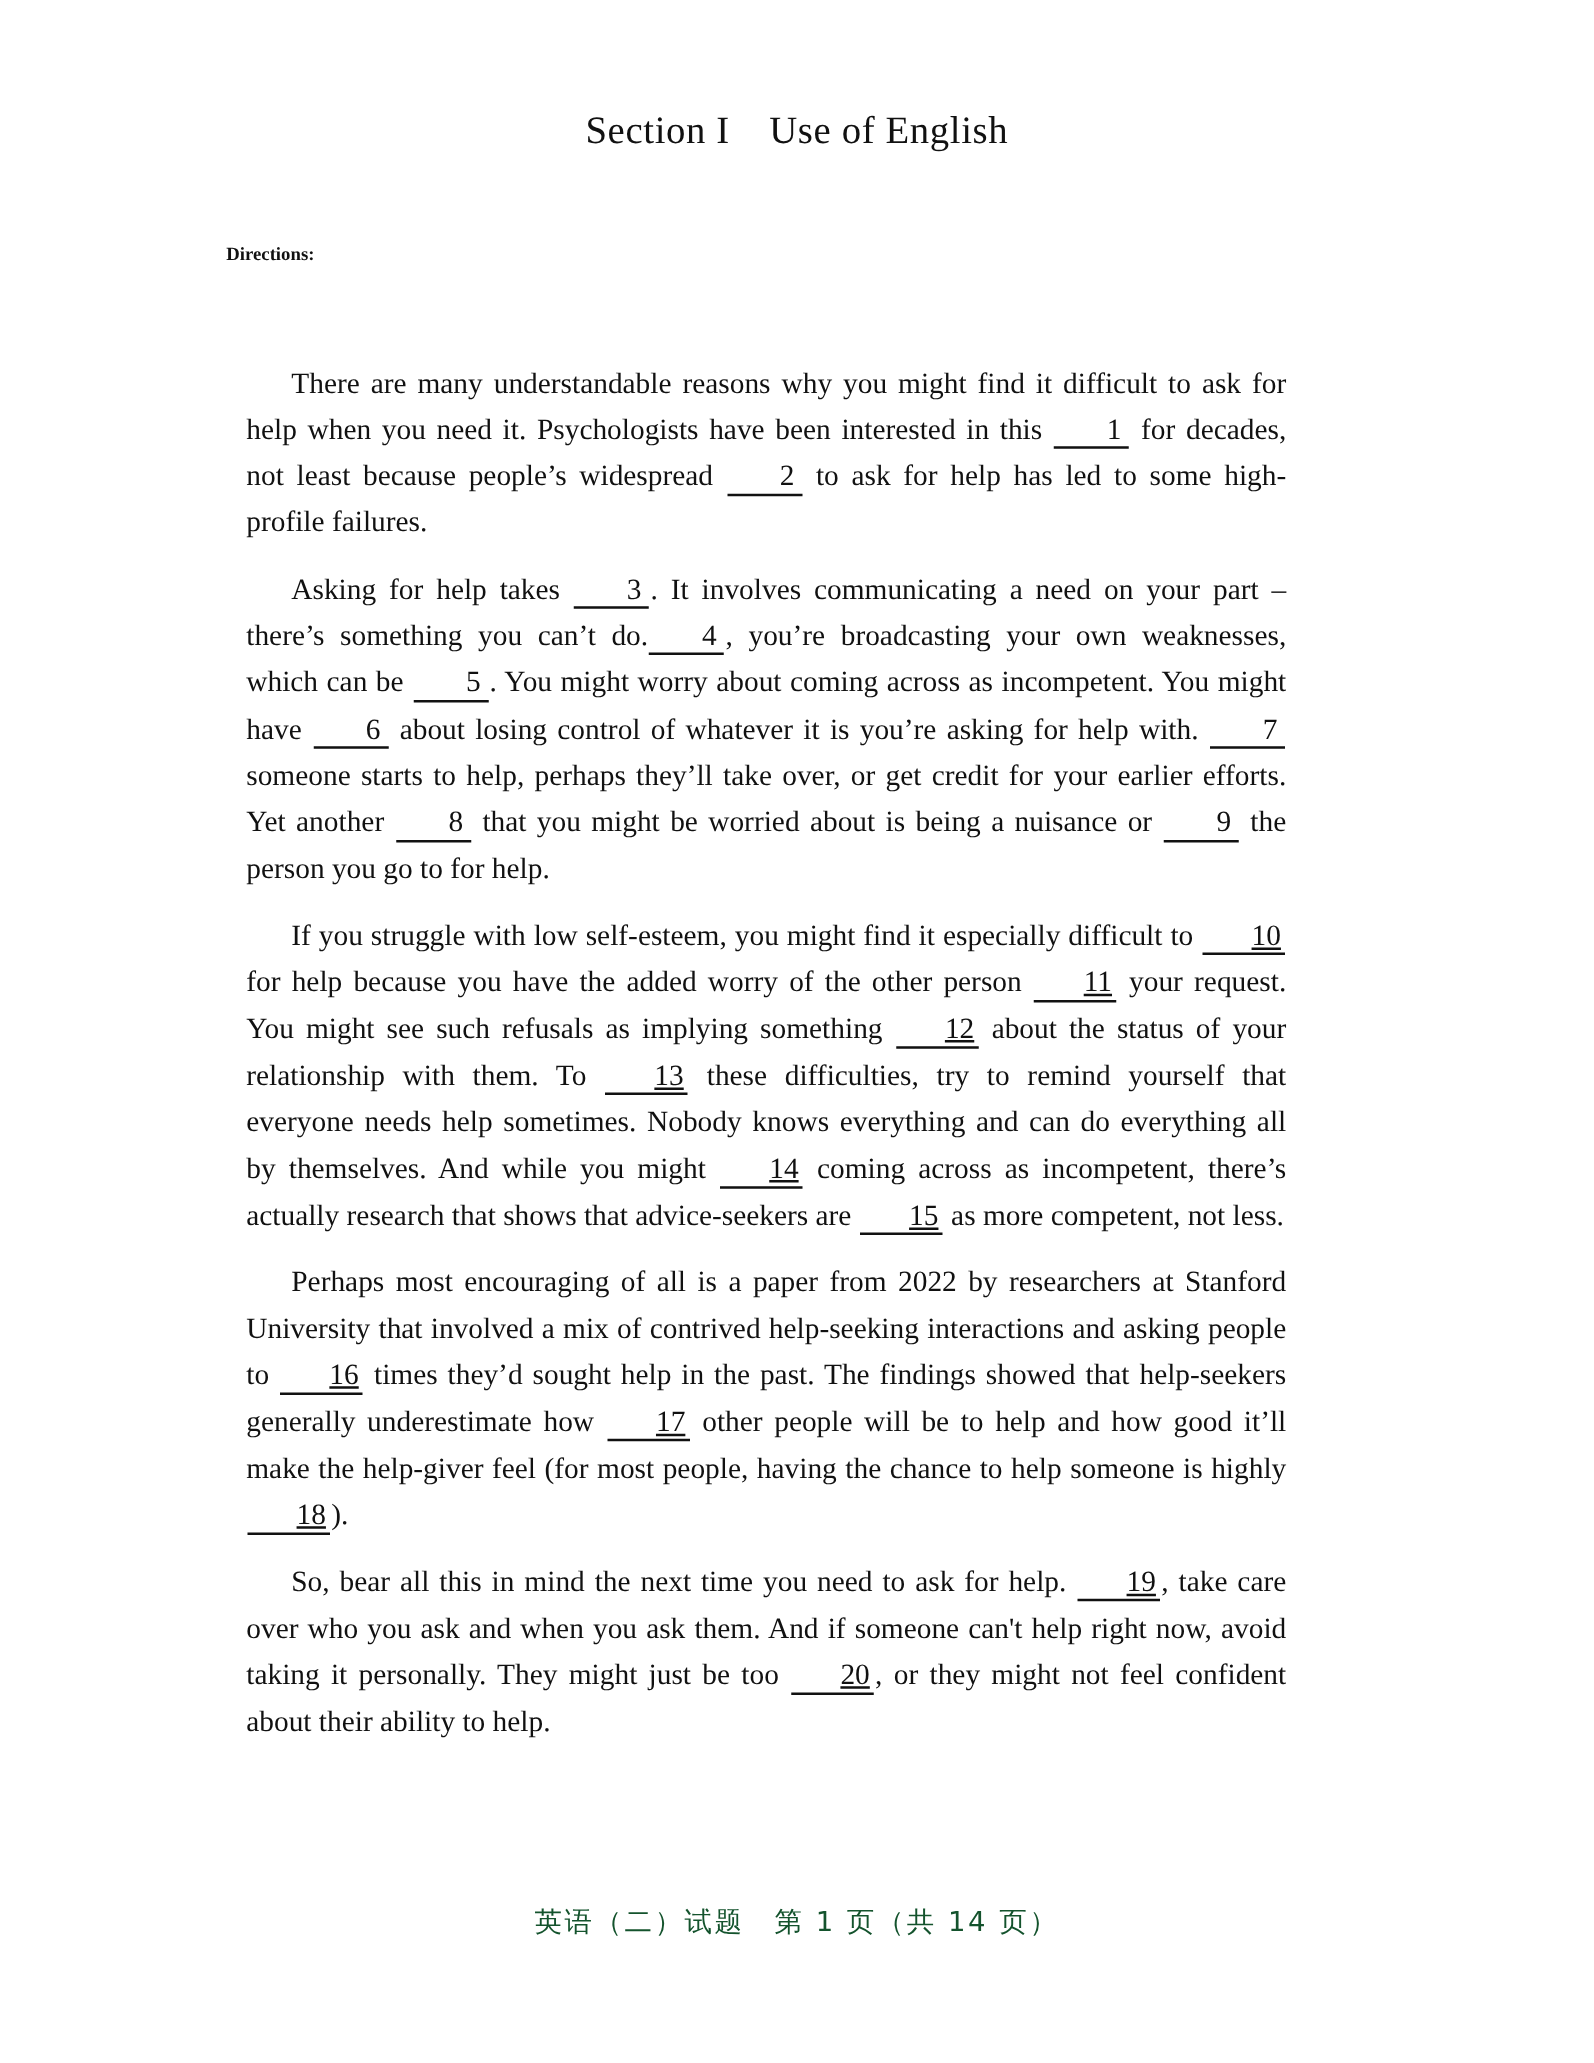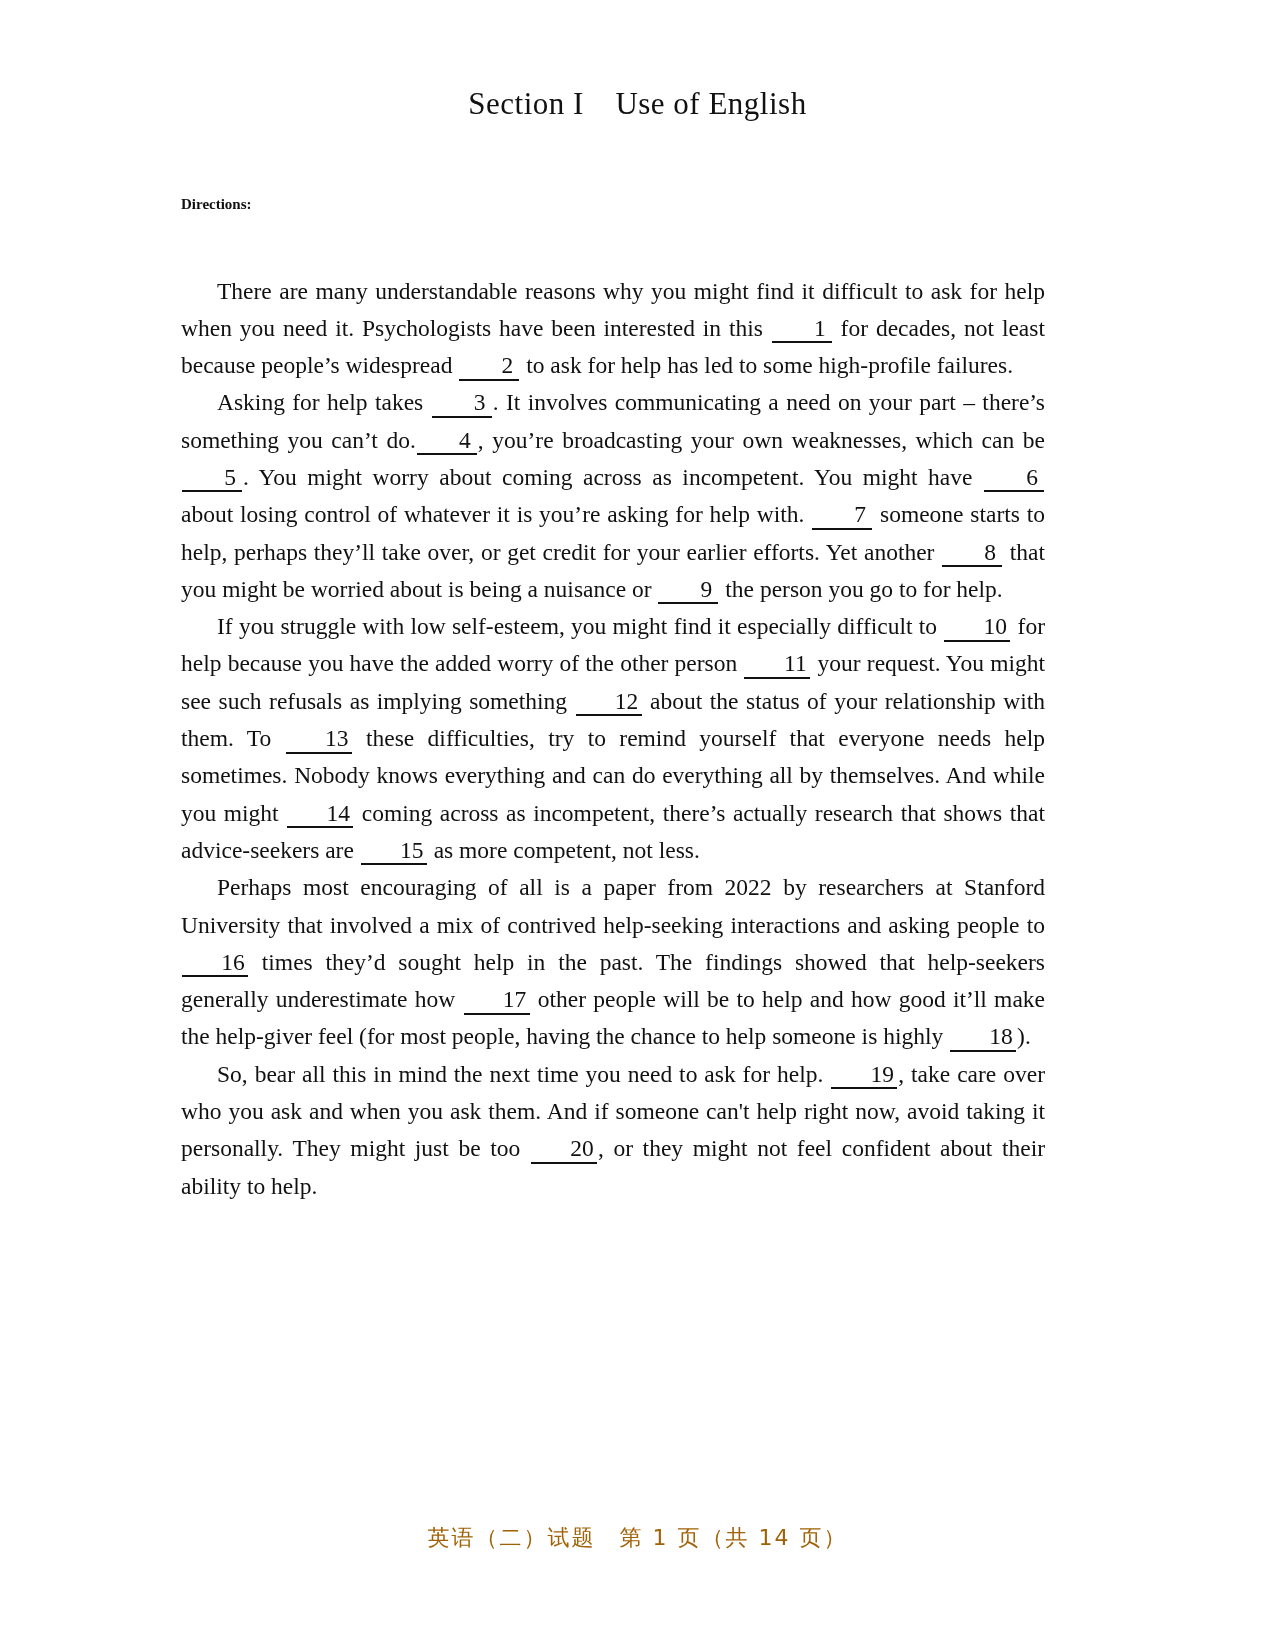--- a/index.html
+++ b/index.html
@@ -42,21 +42,21 @@
   }
 
   .directions-label {
     font-weight: bold;
     font-size: 15px;
     margin: 0 0 22px 0;
     line-height: 1.1;
   }
 
   p.para {
-    margin: 0;
+    margin: 16px;
     font-size: 23.5px;
     line-height: 37.3px;
     text-align: justify;
     text-justify: inter-word;
     -webkit-hyphens: none;
     hyphens: none;
   }
 
   p.directions-body {
     margin: 0 0 0 0;
@@ -81,31 +81,31 @@
     text-align: center;
     border-bottom: 2.5px solid #111111;
     line-height: 1.0;
     padding: 0 2px 1px 2px;
     margin: 0 1px;
     vertical-align: baseline;
     font-size: 23.5px;
     white-space: nowrap;
   }
   .blank.w1 { min-width: 56px; }
-  .blank.w2 { min-width: 62px; }
+  .blank.w2 { min-width: 62px; text-decoration: underline; }
 
   
   .footer {
     position: absolute;
     left: 0;
     top: 1523px;
     width: 1275px;
     text-align: center;
     font-size: 22px;
-    color: #a16207;
+    color: #14532d;
     font-family: "DejaVu Sans", "Liberation Sans", sans-serif;
     letter-spacing: 2px;
     white-space: pre;
   }
 </style>
 </head>
 <body>
 
 <div class="page">
 

